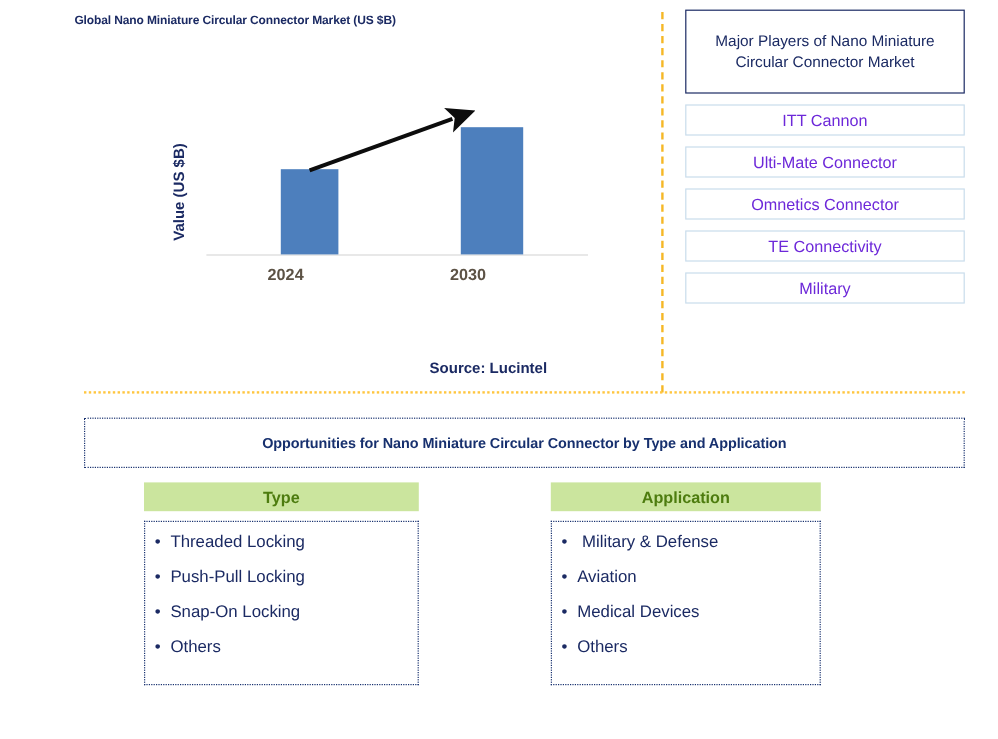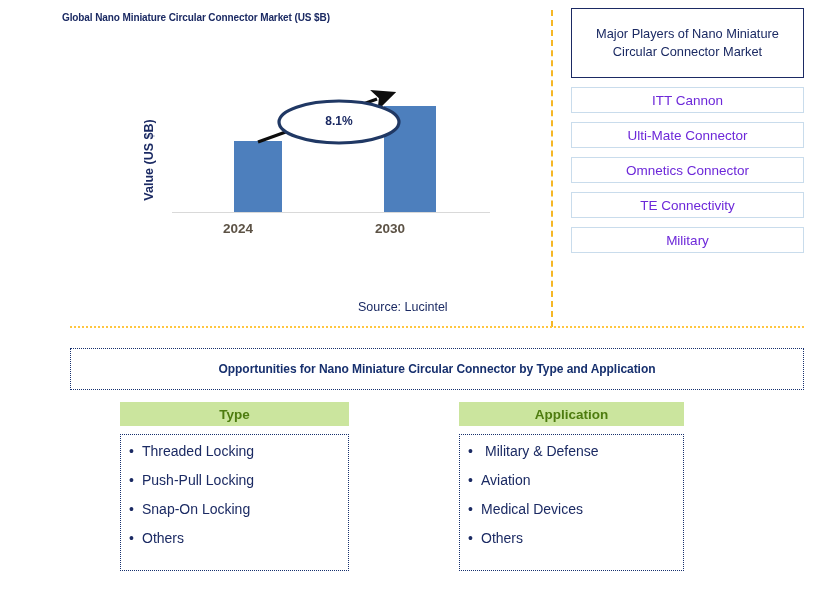--- a/index.html
+++ b/index.html
@@ -112,21 +112,21 @@
     padding-bottom: 2px;
     box-sizing: border-box;
   }
 
   
   #source-note {
     position: absolute;
     left: 358px;
     top: 300px;
     font-size: 12.5px;
-    font-weight: normal;
+    font-weight: bold;
     color: #1b2a63;
     white-space: nowrap;
   }
 
   
   #divider-vertical {
     position: absolute;
     left: 551px;
     top: 10px;
     width: 0;
@@ -249,26 +249,20 @@
 
       <svg width="318" height="118" style="position:absolute;left:0;top:0;overflow:visible;">
         <defs>
           <marker id="arrowhead" markerWidth="7" markerHeight="7" refX="1" refY="3.2" orient="auto" markerUnits="strokeWidth">
             <path d="M0,0 L7,3.2 L0,6.4 L1.6,3.2 Z" fill="#0d0d0d"></path>
           </marker>
         </defs>
         <line x1="86" y1="47" x2="205" y2="4" stroke="#0d0d0d" stroke-width="3.4" marker-end="url(#arrowhead)"></line>
       </svg>
 
-      <div id="cagr-callout">
-        <svg width="128" height="58" style="position:absolute;left:0;top:0;">
-          <ellipse cx="64" cy="29" rx="60" ry="21" fill="#ffffff" stroke="#203864" stroke-width="3.2"></ellipse>
-        </svg>
-        <div id="cagr-label">8.1%</div>
-      </div>
 
       <div class="xtick" id="xtick-2024">2024</div>
       <div class="xtick" id="xtick-2030">2030</div>
     </div>
   </div>
 
   <div id="source-note">Source: Lucintel</div>
 
   <div id="divider-vertical"></div>
   <div id="divider-horizontal"></div>

